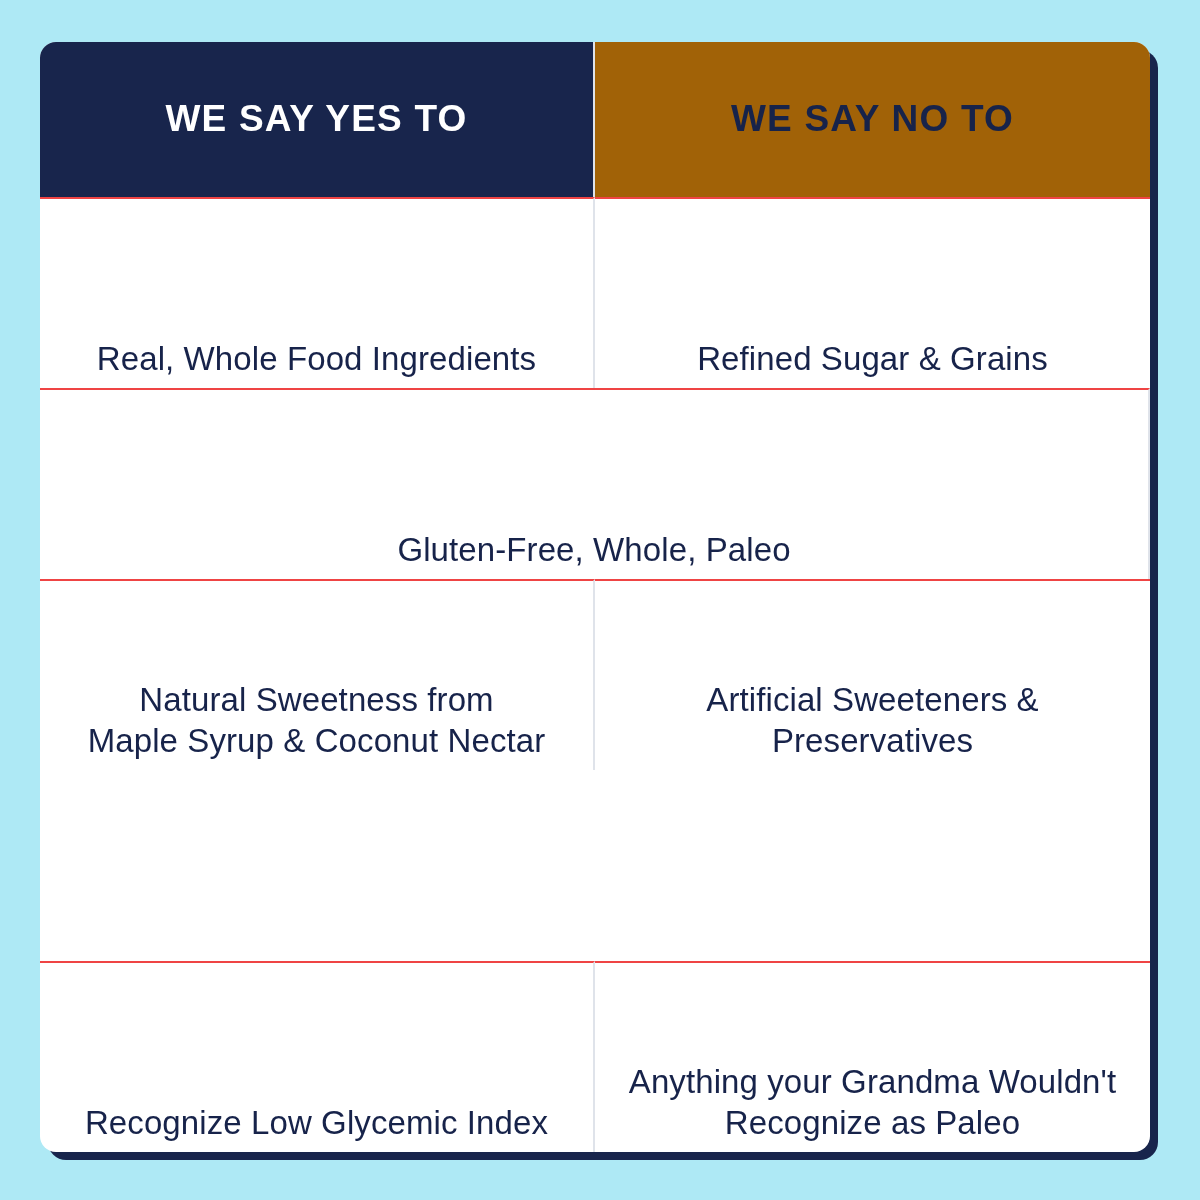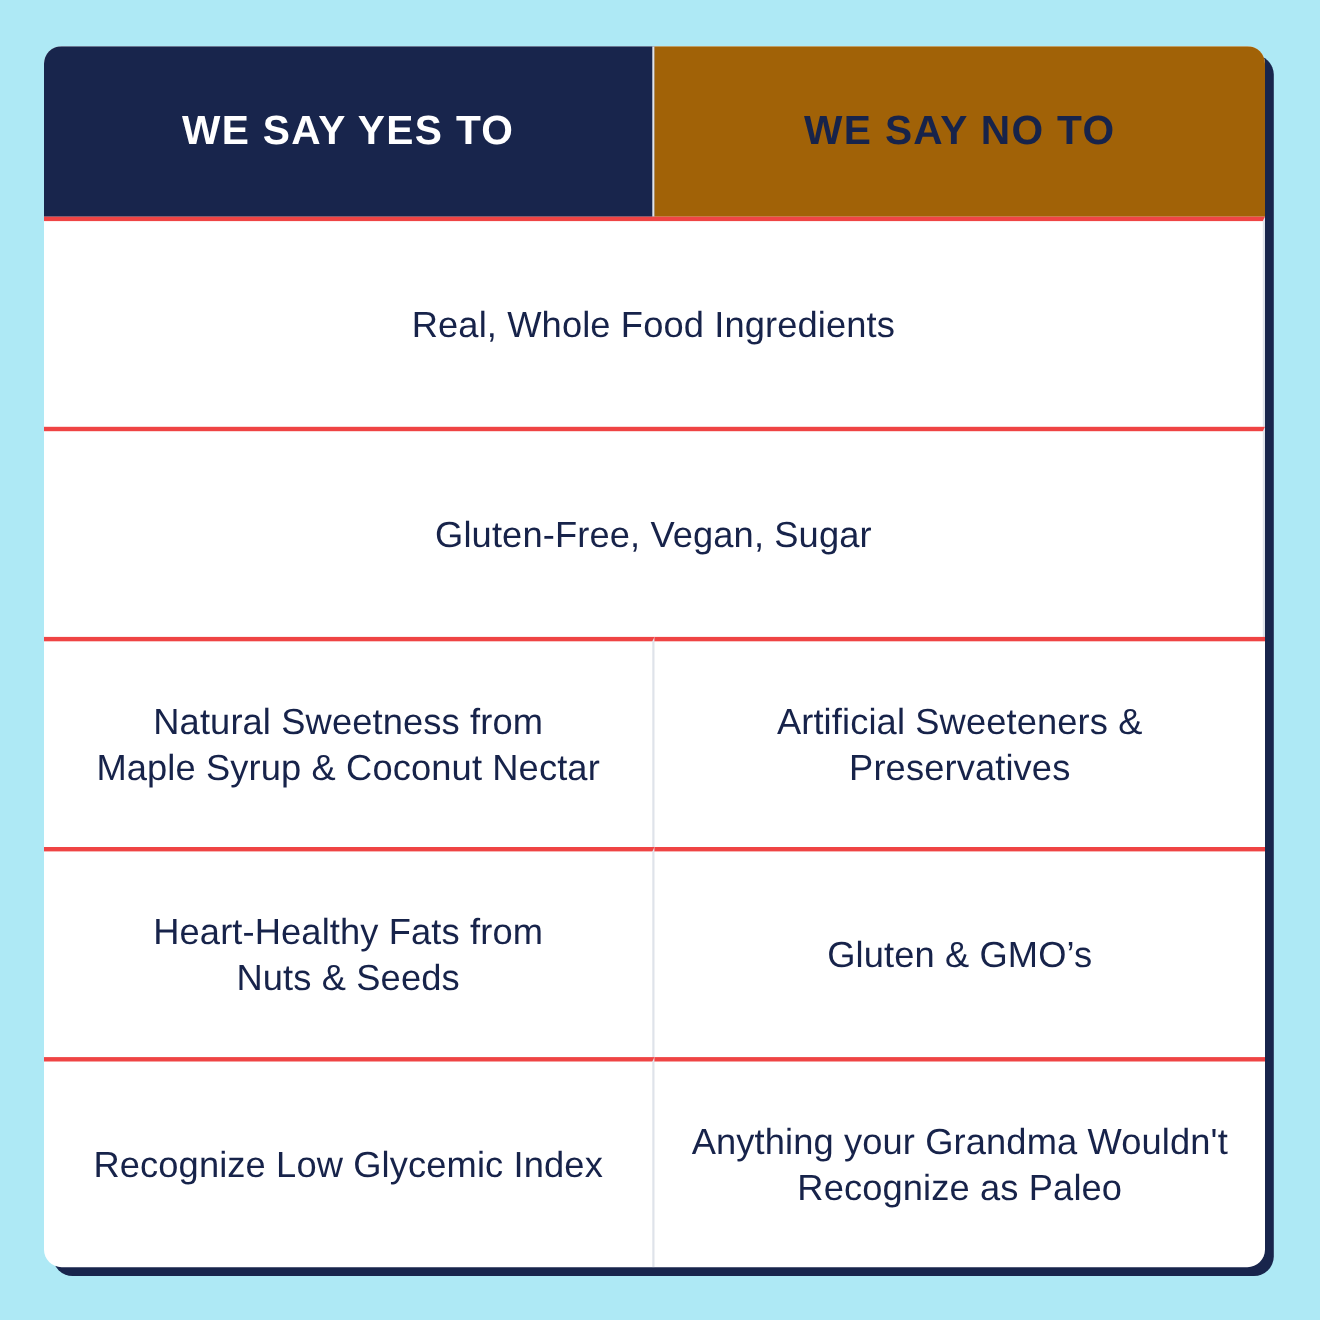--- a/index.html
+++ b/index.html
@@ -69,21 +69,22 @@
     line-height: 1.26;
     font-weight: 400;
     letter-spacing: 0.1px;
   }
 
   .cell.left {
     border-right: 2px solid #dfe3ea;
   }
 
   .row + .row .cell {
-    border-top: 4px solid #ef4444;
+    border-top: 2px solid #ef4444;
+    align-items: flex-end;
   }
 
   .header-cell {
     font-weight: 700;
     font-size: 37px;
     letter-spacing: 1.2px;
     padding: 20px 20px;
   }
 
   .header-yes {
@@ -120,47 +121,43 @@
       </div>
       <div class="cell header-cell header-no">
         <span class="txt">WE SAY NO TO</span>
       </div>
     </div>
 
     <div class="row">
       <div class="cell left">
         <span class="txt">Real, Whole Food Ingredients</span>
       </div>
+      <div class="cell">
+        <span class="txt">Refined Sugar &amp; Grains</span>
+      </div>
     </div>
 
     <div class="row">
       <div class="cell left">
-        <span class="txt">Gluten-Free, Vegan, Sugar</span>
+        <span class="txt">Gluten-Free, Whole, Paleo</span>
       </div>
     </div>
 
     <div class="row">
       <div class="cell left">
         <span class="txt">Natural Sweetness from
 Maple Syrup &amp; Coconut Nectar</span>
       </div>
       <div class="cell">
         <span class="txt">Artificial Sweeteners &amp;
 Preservatives</span>
       </div>
     </div>
 
     <div class="row">
-      <div class="cell left">
-        <span class="txt">Heart-Healthy Fats from
-Nuts &amp; Seeds</span>
-      </div>
-      <div class="cell">
-        <span class="txt">Gluten &amp; GMO’s</span>
-      </div>
     </div>
 
     <div class="row">
       <div class="cell left">
         <span class="txt">Recognize Low Glycemic Index</span>
       </div>
       <div class="cell">
         <span class="txt">Anything your Grandma Wouldn't
 Recognize as Paleo</span>
       </div>

